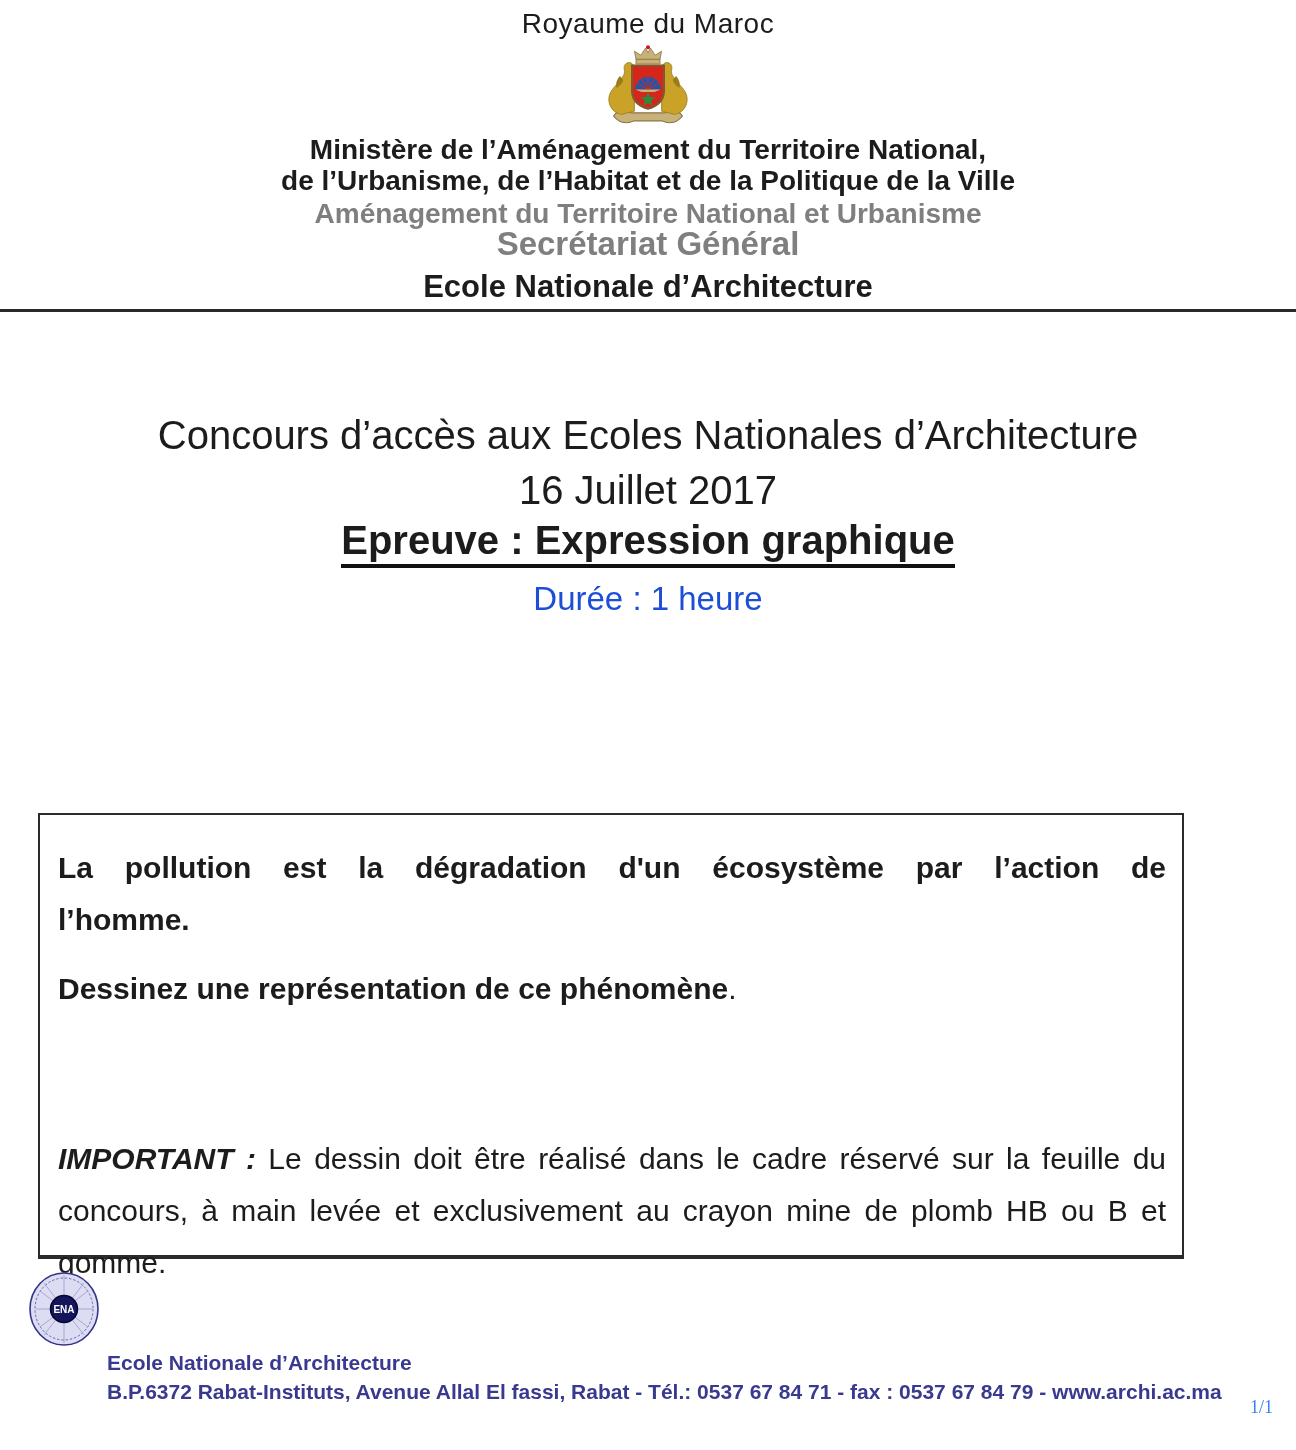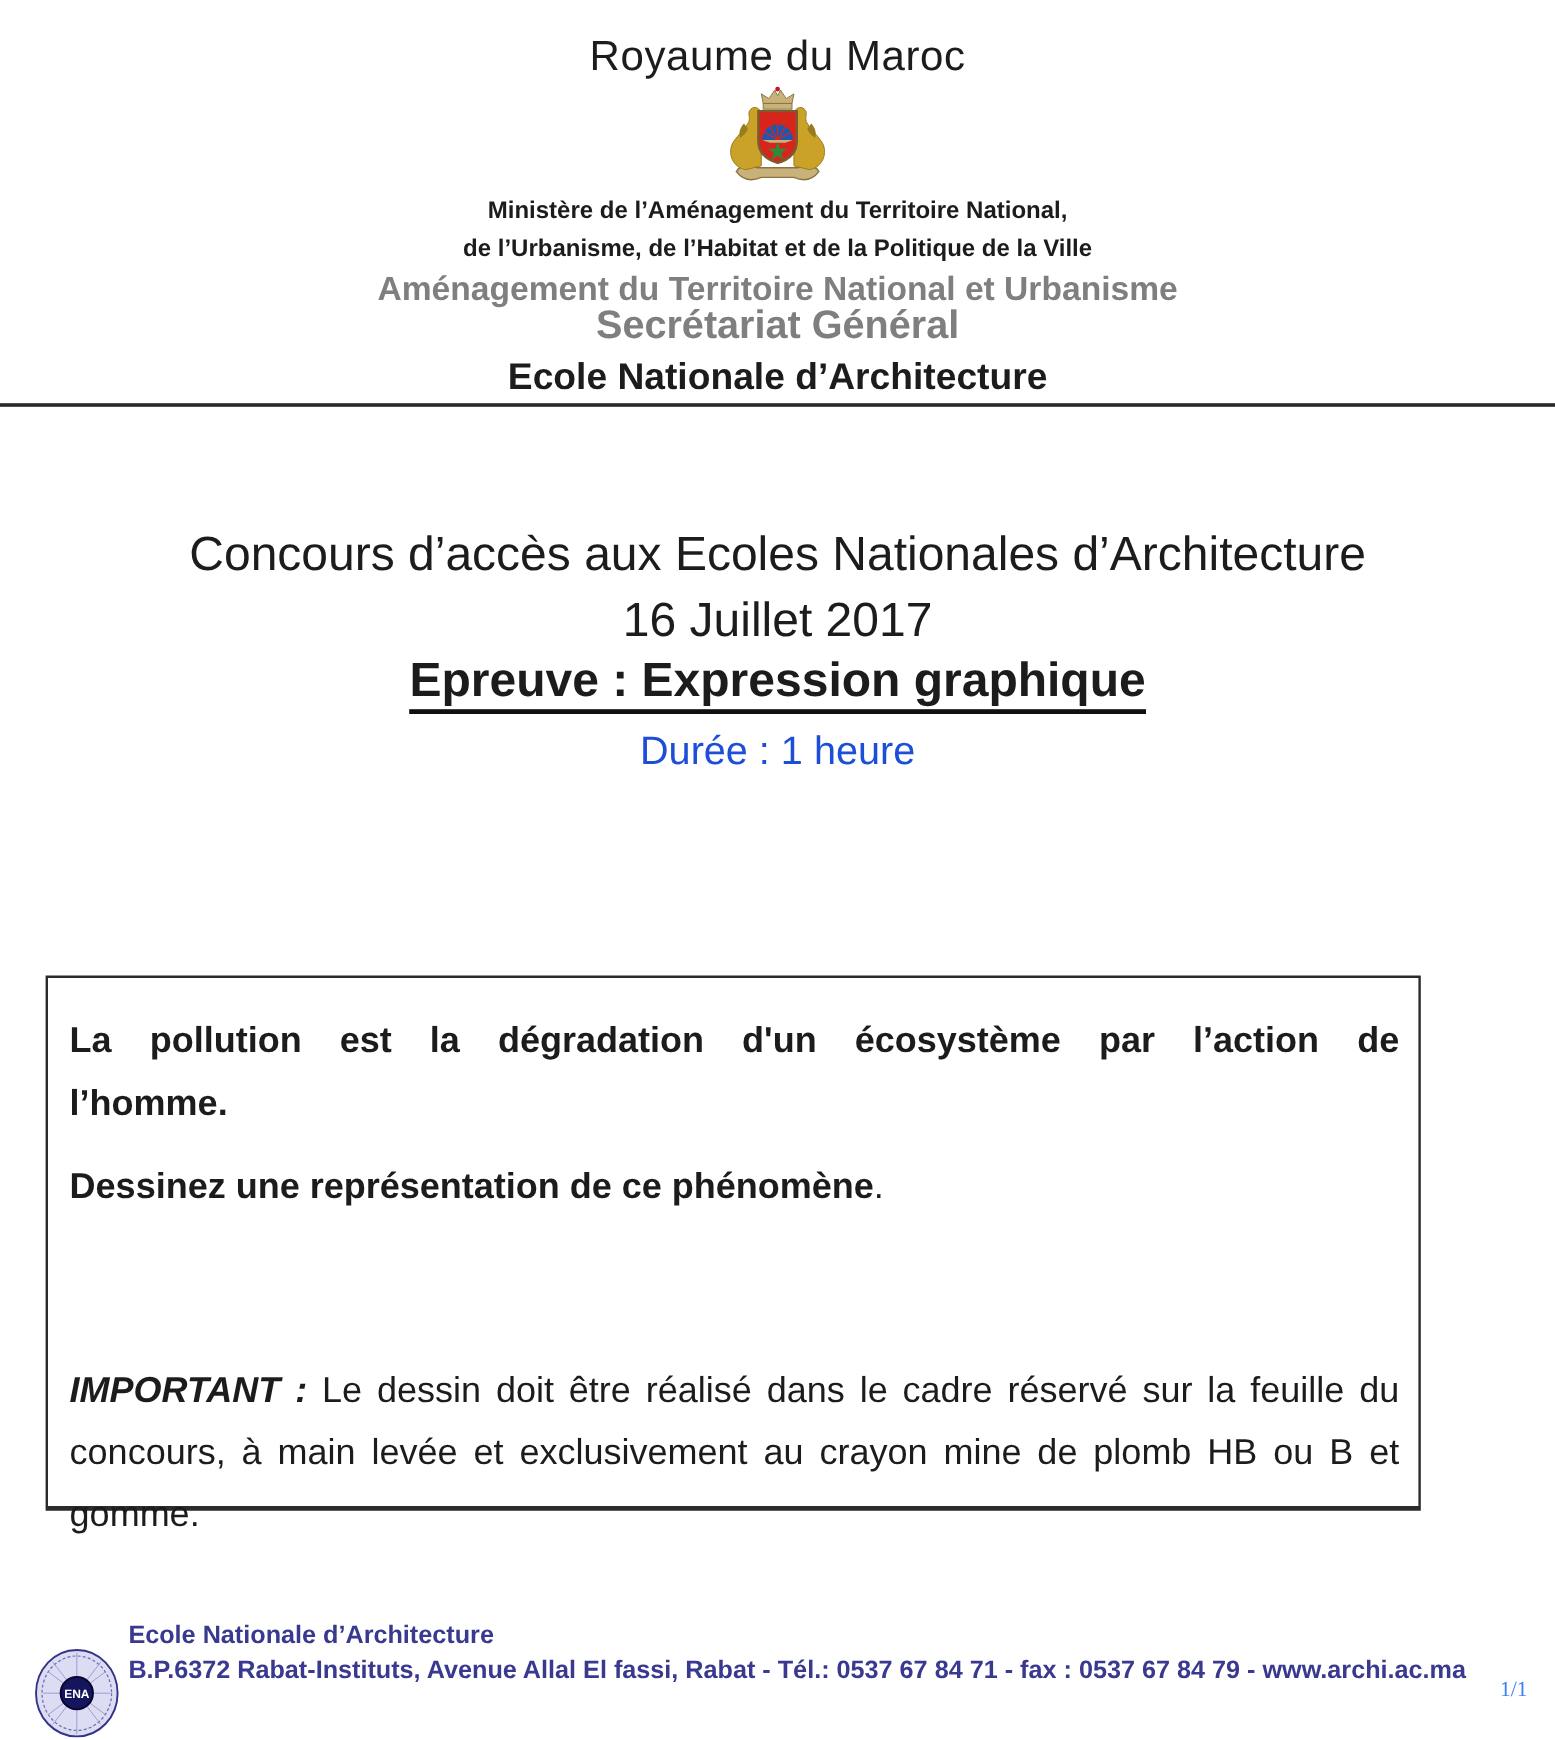--- a/index.html
+++ b/index.html
@@ -11,30 +11,29 @@
     margin: 0 auto;
     background: #ffffff;
     font-family: "Liberation Sans", sans-serif;
     color: #1c1c1c;
     overflow: hidden;
   }
 
   
   .header { text-align: center; padding-top: 8px; }
   .kingdom {
-    font-size: 35px;
+    font-size: 28px;
     font-weight: 400;
     letter-spacing: 0.5px;
     color: #1c1c1c;
-    margin-top: 19px;
   }
   .coat { margin: 4px auto 2px auto; width: 104px; height: 88px; }
   .coat svg { display: block; width: 100%; height: 100%; }
   .ministry {
-    font-size: 20px;
+    font-size: 28px;
     font-weight: 700;
     line-height: 31px;
   }
   .dept1 {
     font-size: 28px;
     font-weight: 700;
     color: #7f7f7f;
     line-height: 32px;
     margin-top: 2px;
   }
@@ -102,21 +101,21 @@
   .statement { font-weight: 700; }
   .task { margin-top: 17px; }
   .task .bold { font-weight: 700; }
   .important { margin-top: 118px; font-weight: 400; }
   .important .label { font-weight: 700; font-style: italic; }
 
   
   .footer-logo {
     position: absolute;
     left: 28px;
-    top: 1373px;
+    top: 1271px;
     width: 72px;
     height: 76px;
   }
   .footer-logo svg { display: block; width: 100%; height: 100%; }
   .footer-text {
     position: absolute;
     left: 107px;
     top: 1348px;
     color: #39398f;
     font-weight: 700;

